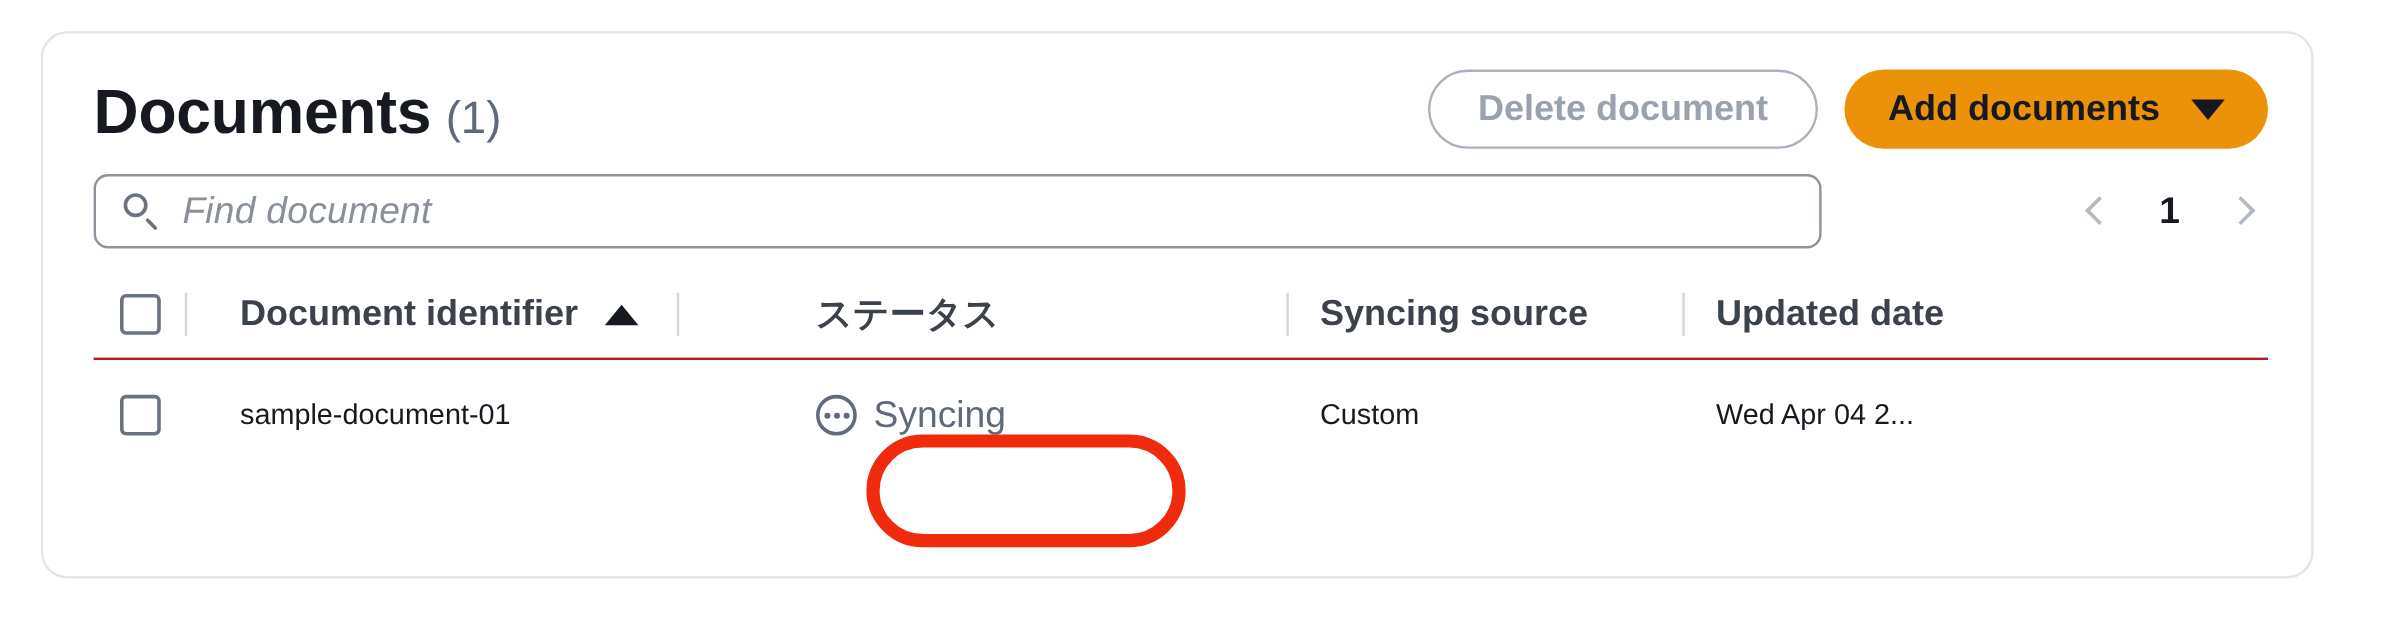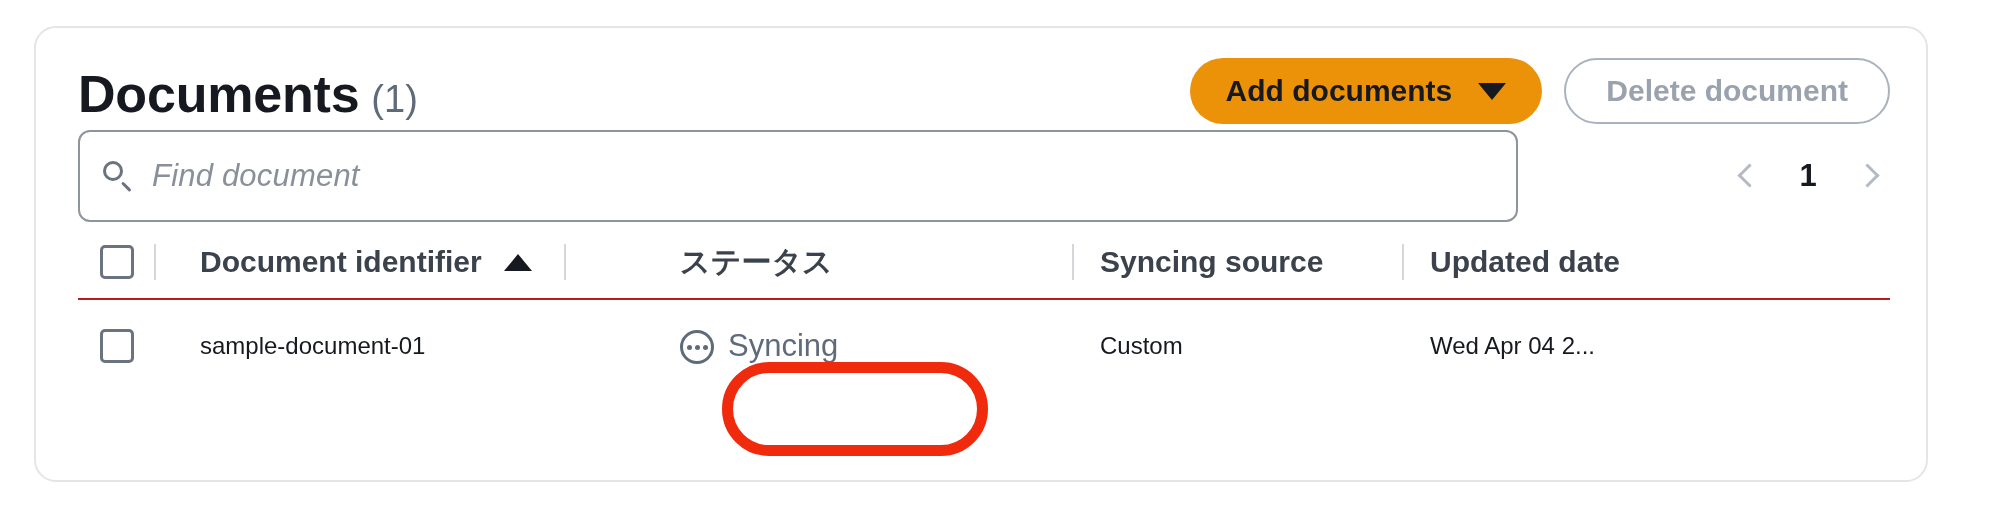--- a/index.html
+++ b/index.html
@@ -108,21 +108,21 @@
     position: absolute;
     left: 42px;
     top: 110px;
     right: 36px;
     height: 76px;
     display: flex;
     align-items: center;
   }
   .search-box {
     flex: 0 0 1440px;
-    height: 92px;
+    height: 62px;
     box-sizing: border-box;
     border: 2px solid #8d949e;
     border-radius: 12px;
     background: #fff;
     display: flex;
     align-items: center;
     padding: 0 22px;
     gap: 18px;
   }
   .search-icon {
@@ -257,21 +257,21 @@
 
   .td-text {
     font-size: 24px;
     color: #16191f;
     white-space: nowrap;
     padding-left: 26px;
   }
 
   .status-cell {
     display: flex;
-    align-items: flex-end;
+    align-items: center;
     gap: 14px;
     padding-left: 26px;
     position: relative;
   }
   .status-icon {
     width: 34px;
     height: 34px;
     flex: 0 0 34px;
     border: 3px solid #5f6b7a;
     border-radius: 50%;
@@ -312,25 +312,25 @@
 
 <div class="card">
 
   <div class="card-header">
     <div class="title-block">
       <span class="title-main">Documents</span>
       <span class="title-count">(1)</span>
     </div>
 
     <div class="header-actions">
+      <div class="btn btn-secondary">Delete document</div>
       <div class="btn btn-primary">
         <span>Add documents</span>
         <span class="caret"></span>
       </div>
-      <div class="btn btn-secondary">Delete document</div>
     </div>
   </div>
 
   <div class="search-row">
     <div class="search-box">
       <span class="search-icon"></span>
       <span class="search-placeholder">Find document</span>
     </div>
 
     <div class="pagination">

